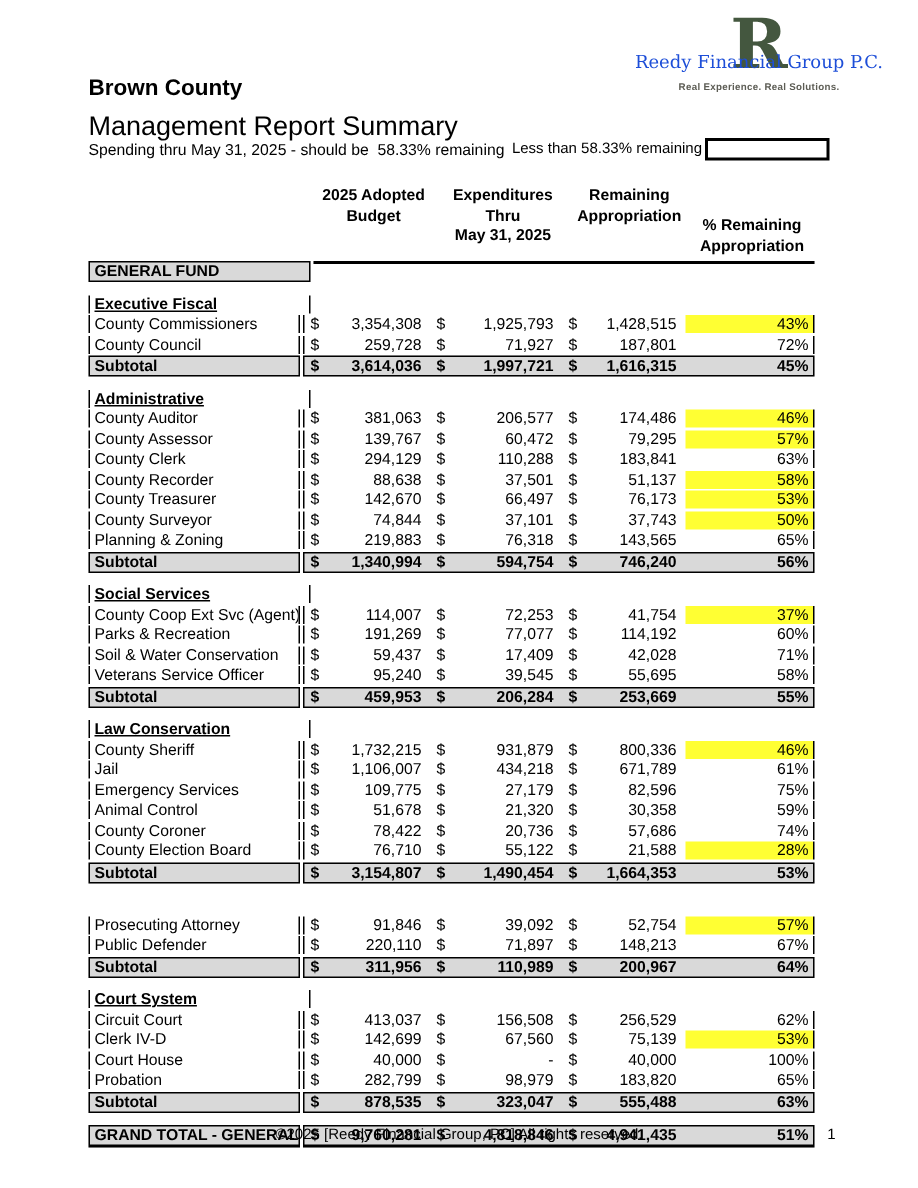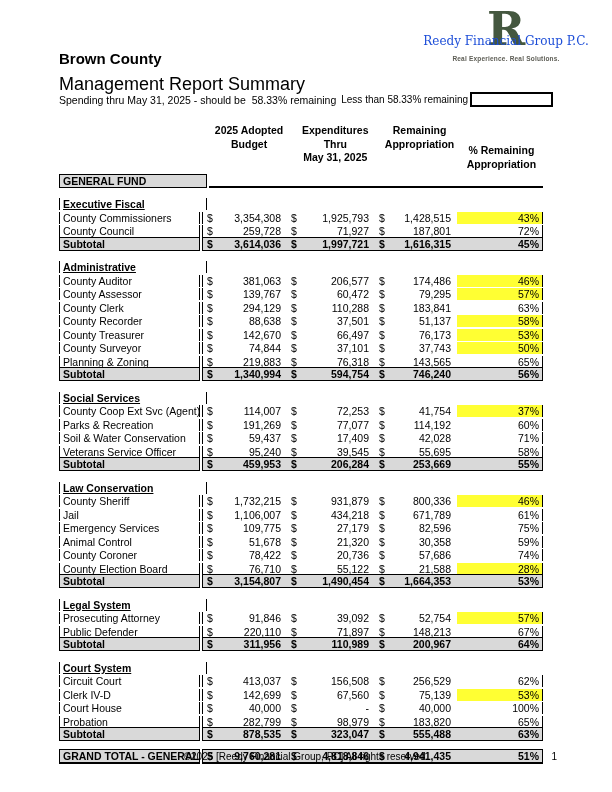--- a/index.html
+++ b/index.html
@@ -41,21 +41,21 @@
   .legend-label { font-size: 10px; }
   .legend-swatch { width: 83px; height: 15px; border: 2px solid #000; margin-left: 2px; }
   
   .rpt-table { position: absolute; left: 59px; top: 124px; width: 484px; }
   .thead { display: flex; margin-bottom: 3px; }
   .thead .spacer-col { width: 151px; }
   .th { text-align: center; font-weight: bold; font-size: 10.5px; line-height: 1.3; }
   .th span { display: block; }
   .th.c1 { width: 86px; } .th.c2 { width: 90px; } .th.c3 { width: 82px; } .th.c4 { width: 85px; margin-top: 20px; }
   .rows {}
-  .row { display: flex; align-items: flex-end; height: 13.5px; font-size: 10.5px; }
+  .row { display: flex; align-items: flex-start; height: 13.5px; font-size: 10.5px; }
   .row.spacer { height: 9px; }
   .lbox {
     width: 151px; border-left: 1px solid #000; border-right: 1px solid #000;
     display: flex; align-items: center; padding-left: 3px; overflow: hidden; white-space: nowrap;
   }
   .dbox {
     width: 341px; margin-left: 2px; border-left: 1px solid #000; border-right: 1px solid #000;
     display: flex; align-items: stretch;
   }
   .m { display: flex; justify-content: space-between; align-items: center; padding: 0 6px 0 4px; }
@@ -572,21 +572,20 @@
               <span>1,664,353</span>
             </div>
             <div class="p">53%</div>
           </div>
         </div>
         <div class="row spacer">
           <div class="lbox"></div>
           <div class="dbox"></div>
         </div>
         <div class="row title">
-          <div class="lbox">Legal System</div>
           <div class="dbox"></div>
         </div>
         <div class="row dept">
           <div class="lbox">Prosecuting Attorney</div>
           <div class="dbox">
             <div class="m c1">
               <span>$</span>
               <span>91,846</span>
             </div>
             <div class="m c2">

